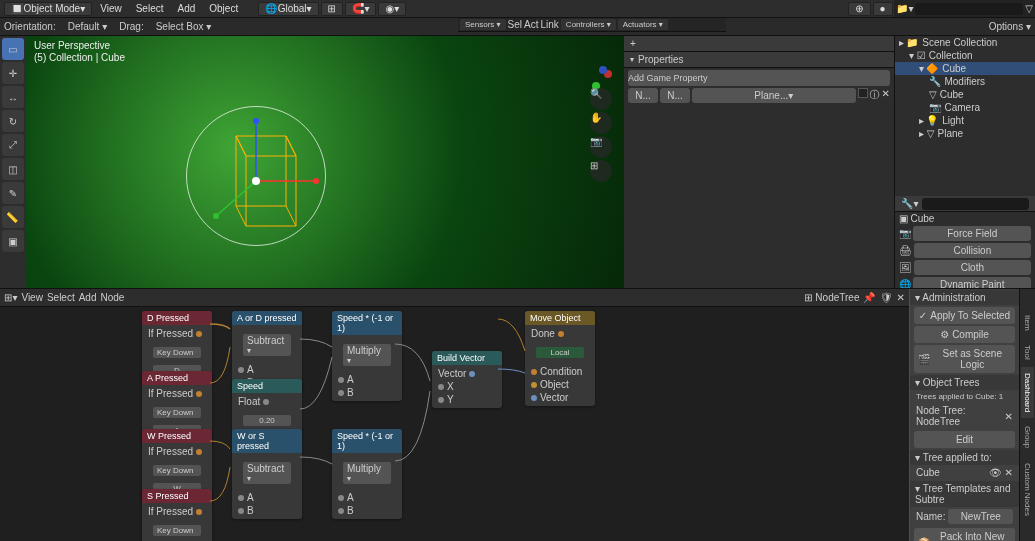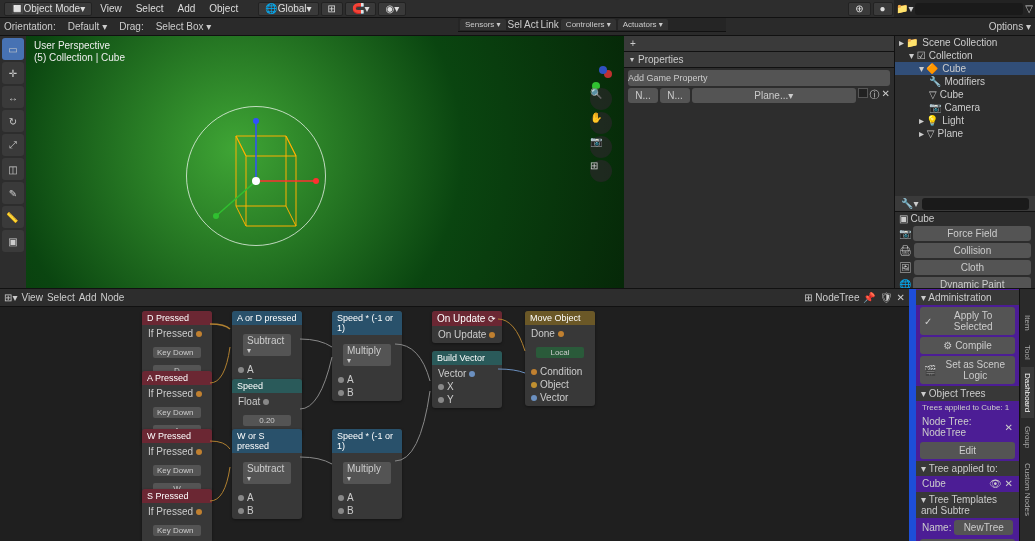--- a/index.html
+++ b/index.html
@@ -38,21 +38,21 @@
 .nhdr { position:absolute; top:0; left:0; right:0; height:18px; background:#2d2d2d; display:flex; align-items:center; padding:0 4px; gap:4px; z-index:5; border-bottom:1px solid #111;}
 .node { position:absolute; background:#383838; border-radius:3px; font-size:9px; min-width:70px; box-shadow:0 1px 3px rgba(0,0,0,.4); }
 .node .nt { padding:2px 5px; border-radius:3px 3px 0 0; color:#fff; font-size:9px; }
 .node .nb { padding:2px 4px; }
 .node .sock { display:flex; align-items:center; gap:3px; padding:1px 2px; font-size:8px; }
 .node .sock.out { justify-content:flex-start; }
 .node .sdot { width:6px; height:6px; border-radius:50%; background:#888; }
 .node .ifield { background:#545454; border-radius:2px; padding:1px 4px; margin:7px; font-size:8px; }
 .red { background:#6b2733; } .blue { background:#29516b; } .teal { background:#2a5a5a; } .gold { background:#6b5827; }
 .wire { position:absolute; pointer-events:none; z-index:1; }
-.sidepanel { width:110px; background:#4c1d95; border-left:7px solid #1d4ed8; overflow-y:auto; font-size:9px; }
+.sidepanel { width:110px; background:#404040; border-left:1px solid #1d4ed8; overflow-y:auto; font-size:9px; }
 .sidepanel::-webkit-scrollbar{width:5px;}
 .sp-sec { padding:2px 5px; background:#383838; margin-top:1px; }
 .sp-btn { background:#545454; border-radius:3px; padding:3px 4px; margin:2px 4px; text-align:center; cursor:pointer; display:flex; align-items:center; justify-content:center; gap:3px;}
 .vtabs { width:16px; background:#2a2a2a; border-left:1px solid #111; display:flex; flex-direction:column; align-items:center; padding-top:20px; gap:2px; }
 .vtab { writing-mode:vertical-rl; font-size:8px; padding:6px 2px; cursor:pointer; color:#aaa; }
 .vtab.active { background:#3a3a3a; color:#fff; }
 svg { display:block; }
 .topbar2 { position:absolute; top:0; right:0; width:141px; height:18px; background:#232323; display:flex; align-items:center; padding:0 2px; gap:2px; border-bottom:1px solid #111;}
 .search { flex:1; background:#1a1a1a; border-radius:3px; height:12px; }
 .middle-hdr { height:14px; background:#252525; display:flex; font-size:8px; align-items:center; padding:0 2px; gap:2px; border-bottom:1px solid #111;}
@@ -357,29 +357,20 @@
             <span class="sdot"></span>
             <span>A</span>
           </div>
       <div class="sock">
             <span class="sdot"></span>
             <span>B</span>
           </div>
         </div>
     </div>
 
-    <div class="node" style="top:22px;left:432px;width:66px">
-      <div class="nt red"><span>On Update</span> ⟳</div>
-      <div class="nb">
-          <div class="sock out">
-            <span>On Update</span>
-            <span class="sdot" style="background:#c08030"></span>
-          </div>
-        </div>
-    </div>
 
     <div class="node" style="top:62px;left:432px;width:66px">
       <div class="nt teal">Build Vector</div>
       <div class="nb">
           <div class="sock out">
             <span>Vector</span>
             <span class="sdot" style="background:#6b90c0"></span>
           </div>
       <div class="sock">
             <span class="sdot"></span>

